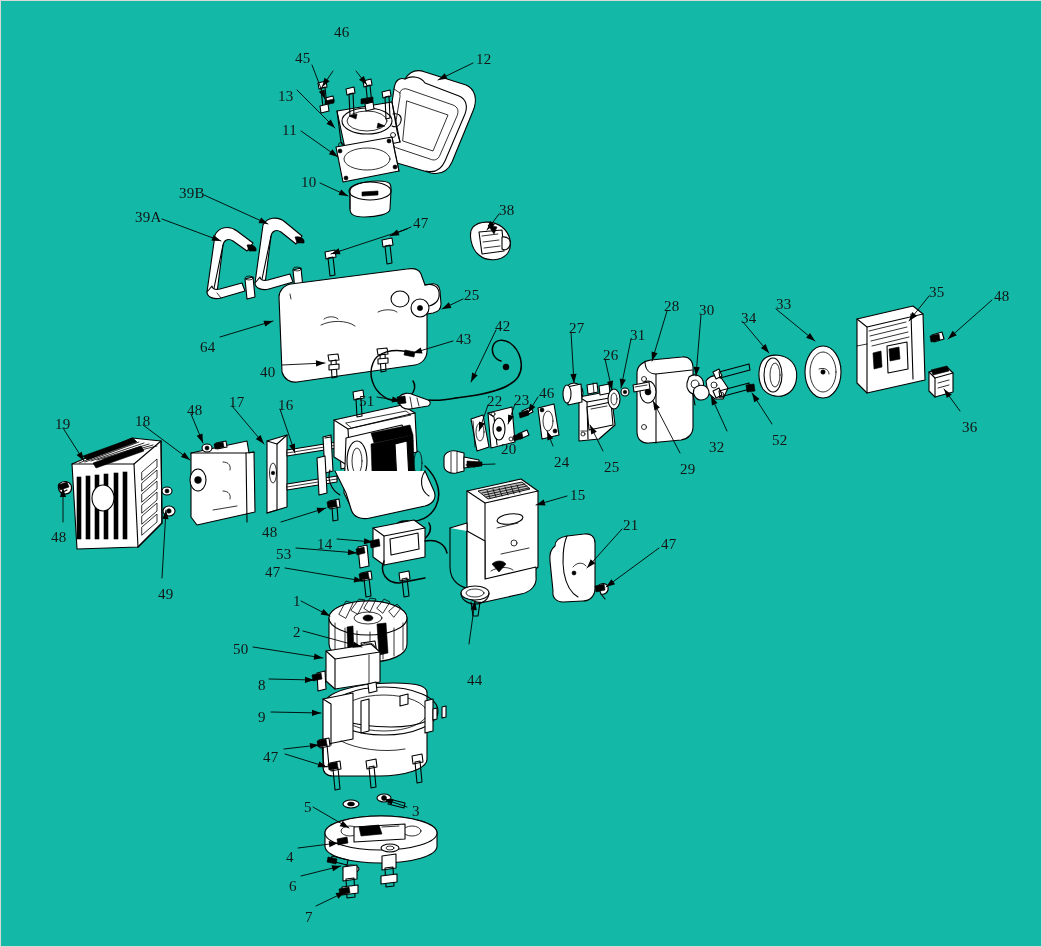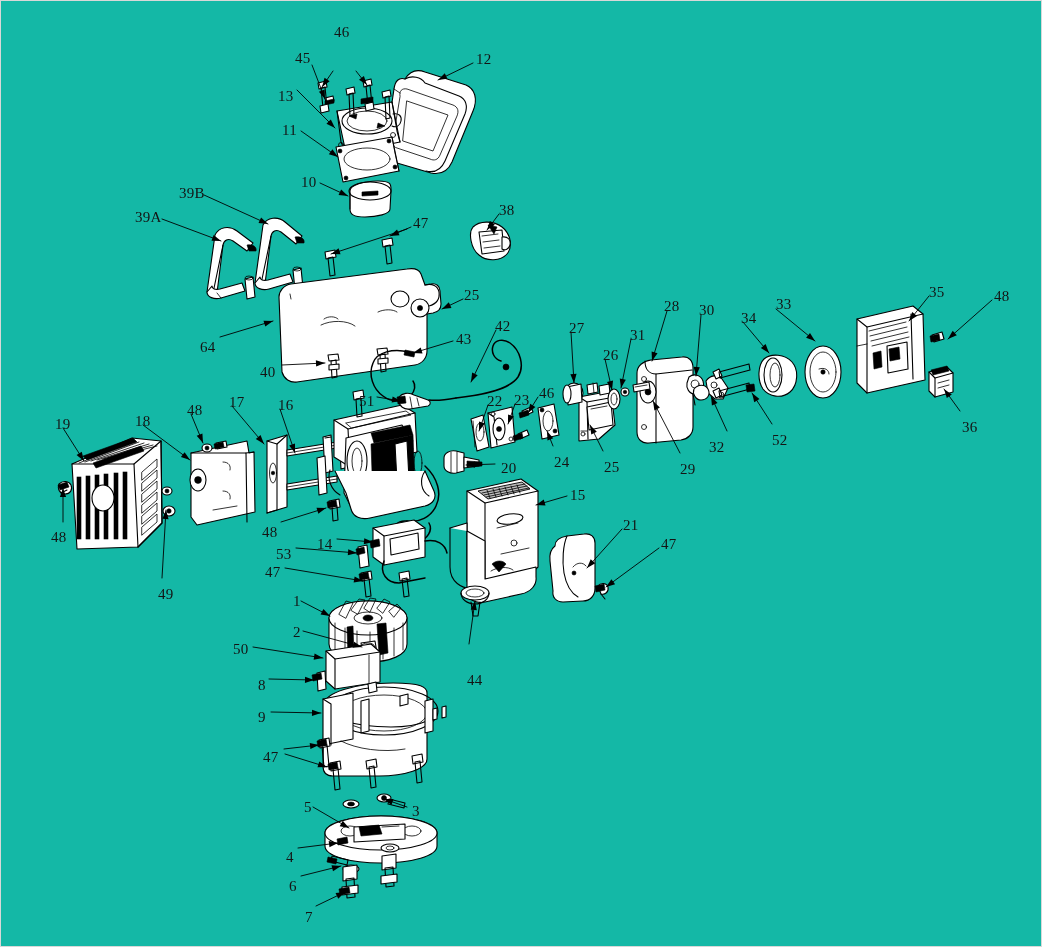--- a/index.html
+++ b/index.html
@@ -874,21 +874,21 @@
       <div class="callout" style="left: 54px; top: 416px;">19</div>
       <div class="callout" style="left: 134px; top: 413px;">18</div>
       <div class="callout" style="left: 186px; top: 402px;">48</div>
       <div class="callout" style="left: 228px; top: 394px;">17</div>
       <div class="callout" style="left: 277px; top: 397px;">16</div>
       <div class="callout" style="left: 486px; top: 393px;">22</div>
       <div class="callout" style="left: 513px; top: 392px;">23</div>
       <div class="callout" style="left: 538px; top: 385px;">46</div>
       <div class="callout" style="left: 603px; top: 459px;">25</div>
       <div class="callout" style="left: 553px; top: 454px;">24</div>
-      <div class="callout" style="left: 500px; top: 460px;">20</div>
+      <div class="callout" style="left: 500px; top: 441px;">20</div>
       <div class="callout" style="left: 50px; top: 529px;">48</div>
       <div class="callout" style="left: 157px; top: 586px;">49</div>
       <div class="callout" style="left: 261px; top: 524px;">48</div>
       <div class="callout" style="left: 275px; top: 546px;">53</div>
       <div class="callout" style="left: 316px; top: 536px;">14</div>
       <div class="callout" style="left: 264px; top: 564px;">47</div>
       <div class="callout" style="left: 569px; top: 487px;">15</div>
       <div class="callout" style="left: 622px; top: 517px;">21</div>
       <div class="callout" style="left: 660px; top: 536px;">47</div>
       <div class="callout" style="left: 466px; top: 672px;">44</div>

